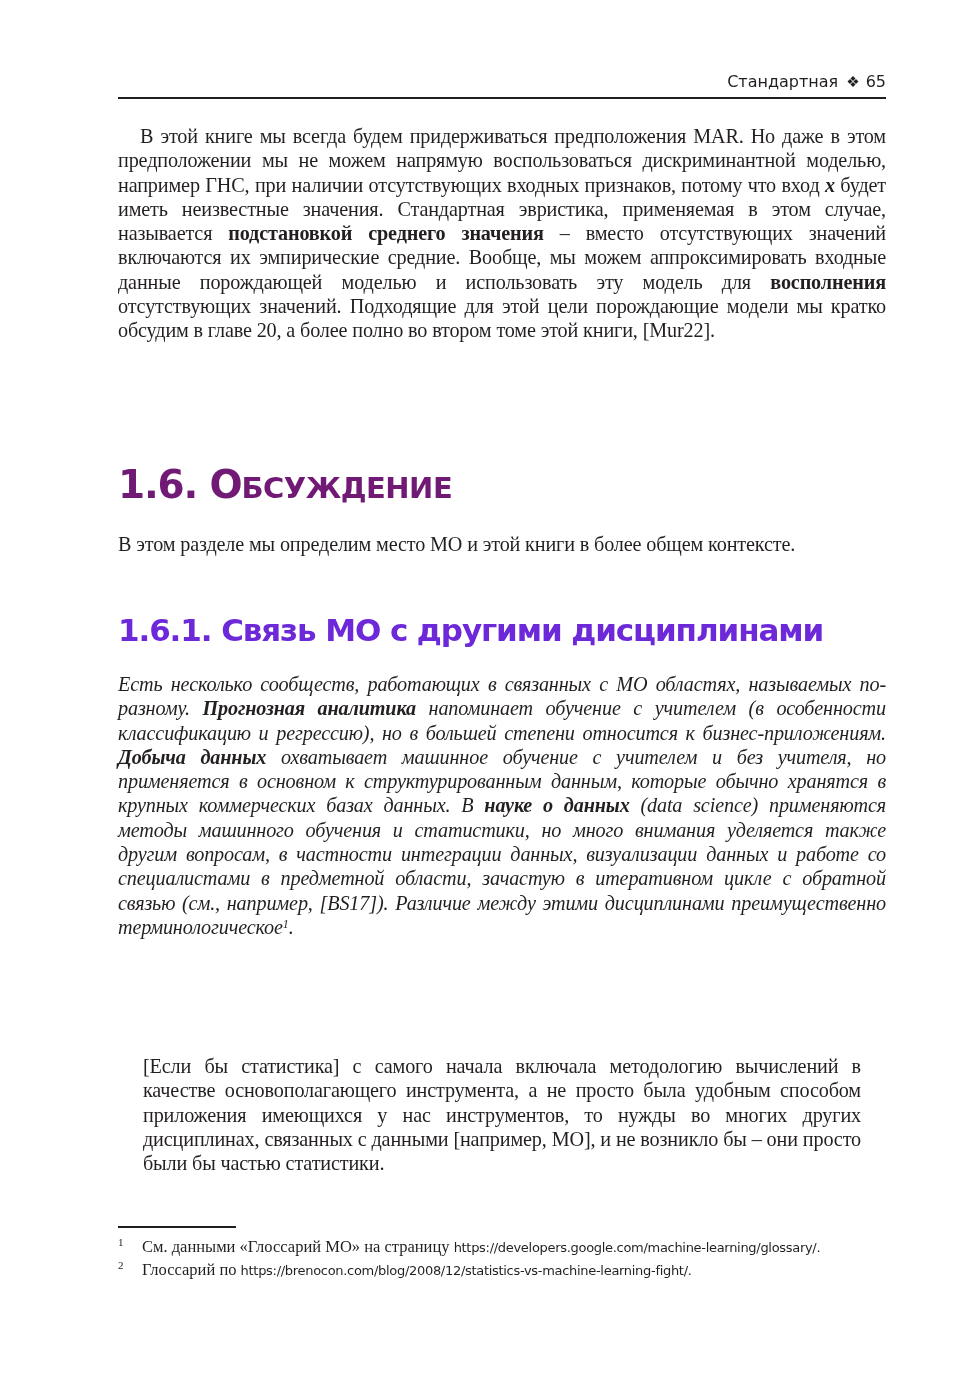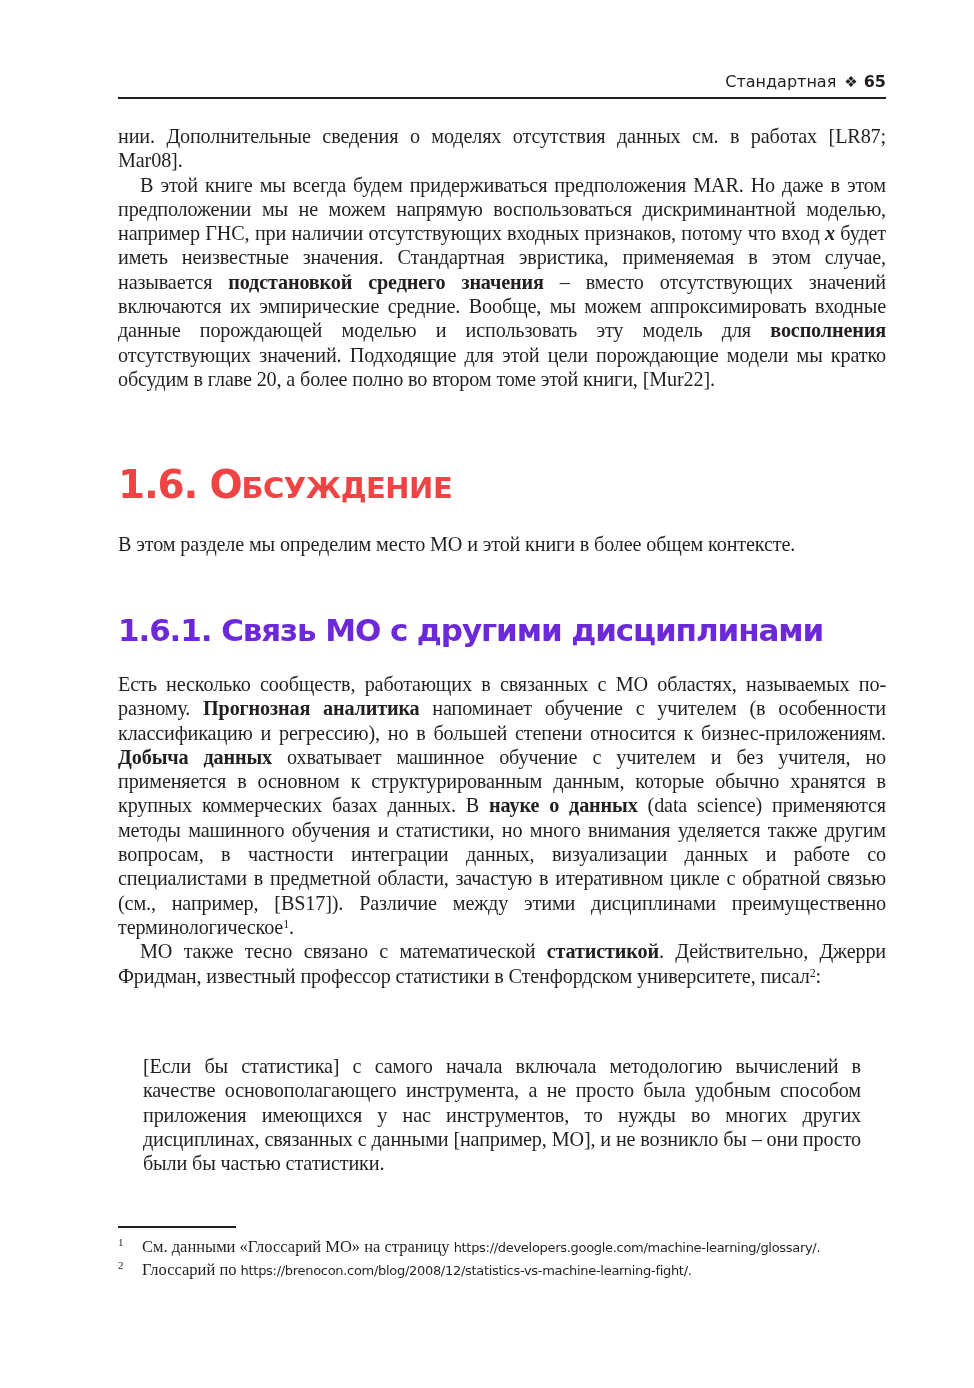--- a/index.html
+++ b/index.html
@@ -1,31 +1,31 @@
 <!DOCTYPE html>
 <html><head>
 <meta charset="utf-8">
 <style>
   html, body { margin:0; padding:0; background:#ffffff; }
   body { width:974px; height:1388px; position:relative; overflow:hidden; color:#231f20; }
   .page { position:absolute; left:118px; top:0; width:768px; }
   .running-head { position:absolute; top:72px; right:0; font-family:"DejaVu Sans", sans-serif; font-size:16px; color:#231f20; white-space:nowrap; }
   .running-head .sep { margin:0 6px 0 8px; font-size:15px; }
-  .running-head .pnum { font-weight:bold; }
+  .running-head .pnum { font-weight:normal; }
   .head-rule { position:absolute; top:97px; left:0; width:768px; height:2px; background:#231f20; }
   .body-text { font-family:"Liberation Serif", serif; font-size:20.2px; line-height:24.3px; text-align:justify; letter-spacing:-0.15px; }
   .p { margin:0; }
   .indent { text-indent:22px; }
   b { font-weight:bold; }
-  .h1 { position:absolute; left:0; top:462px; font-family:"DejaVu Sans", sans-serif; font-weight:bold; font-size:39px; letter-spacing:-1.2px; color:#ef4444; }
+  .h1 { position:absolute; left:0; top:462px; font-family:"DejaVu Sans", sans-serif; font-weight:bold; font-size:39px; letter-spacing:-1.2px; color:#701a75; }
   .h1 .sc { font-size:29px; letter-spacing:-0.5px; }
   .h2 { position:absolute; left:0; top:612px; font-family:"DejaVu Sans", sans-serif; font-weight:bold; font-size:31px; letter-spacing:-1.1px; color:#6d28d9; }
   .block1 { position:absolute; top:124px; left:0; width:768px; }
   .block2 { position:absolute; top:532px; left:0; width:768px; }
-  .block3 { position:absolute; top:672px; left:0; width:768px; }
+  .block3 { position:absolute; top:672px; left:0; width:768px;font-style:italic; }
   .quote { position:absolute; top:1054px; left:25px; width:718px; }
   .attrib { text-align:right; margin-top:4px; }
   .attrib i { font-style:italic; }
   .cite { color:#a0399a; }
   .fn-rule { position:absolute; top:1226px; left:0; width:118px; height:1.5px; background:#231f20; }
   .footnotes { position:absolute; top:1236px; left:0; width:768px; font-family:"Liberation Serif", serif; font-size:16.5px; line-height:21.5px; }
   .fn { position:relative; padding-left:24px; text-align:justify; }
   .fn .num { position:absolute; left:0; top:-4px; font-size:11px; }
   .url { font-family:"DejaVu Sans", sans-serif; font-size:13px; letter-spacing:-0.3px; }
   sup { font-size:12px; vertical-align:top; position:relative; top:-3px; }
@@ -34,37 +34,35 @@
 <body>
 
 <div class="page">
 
   <div class="running-head">
     <span>Стандартная</span><span class="sep">❖</span><span class="pnum">65</span>
   </div>
   <div class="head-rule"></div>
 
   <div class="block1 body-text">
-    <p class="p">нии. Дополнительные сведения о моделях отсутствия данных см. в работах [LR87; Mar08].</p>
     <p class="p indent"><span>В этой книге мы всегда будем придерживаться предположения MAR. Но даже в этом предположении мы не можем напрямую воспользоваться дискриминантной моделью, например ГНС, при наличии отсутствующих входных признаков, потому что вход </span><b><i>x</i></b><span> будет иметь неизвестные значения. Стандартная эвристика, применяемая в этом случае, называется </span><b>подстановкой среднего значения</b><span> – вместо отсутствующих значений включаются их эмпирические средние. Вообще, мы можем аппроксимировать входные данные порождающей моделью и использовать эту модель для </span><b>восполнения</b><span> отсутствующих значений. Подходящие для этой цели порождающие модели мы кратко обсудим в главе 20, а более полно во втором томе этой книги, [Mur22].</span></p>
   </div>
 
   <div class="h1">
     <span>1.6.</span> <span>О</span><span class="sc">БСУЖДЕНИЕ</span>
   </div>
 
   <div class="block2 body-text">
     <p class="p">В этом разделе мы определим место МО и этой книги в более общем контексте.</p>
   </div>
 
   <div class="h2">1.6.1. Связь МО с другими дисциплинами</div>
 
   <div class="block3 body-text">
     <p class="p"><span>Есть несколько сообществ, работающих в связанных с МО областях, называемых по-разному. </span><b>Прогнозная аналитика</b><span> напоминает обучение с учителем (в особенности классификацию и регрессию), но в большей степени относится к бизнес-приложениям. </span><b>Добыча данных</b><span> охватывает машинное обучение с учителем и без учителя, но применяется в основном к структурированным данным, которые обычно хранятся в крупных коммерческих базах данных. В </span><b>науке о данных</b><span> (data science) применяются методы машинного обучения и статистики, но много внимания уделяется также другим вопросам, в частности интеграции данных, визуализации данных и работе со специалистами в предметной области, зачастую в итеративном цикле с обратной связью (см., например, [BS17]). Различие между этими дисциплинами преимущественно терминологическое</span><sup>1</sup><span>.</span></p>
-    <p class="p indent"><span>МО также тесно связано с математической </span><b>статистикой</b><span>. Действительно, Джерри Фридман, известный профессор статистики в Стенфордском университете, писал</span><sup>2</sup><span>:</span></p>
   </div>
 
   <div class="quote body-text">
     <p class="p">[Если бы статистика] с самого начала включала методологию вычислений в качестве основополагающего инструмента, а не просто была удобным способом приложения имеющихся у нас инструментов, то нужды во многих других дисциплинах, связанных с данными [например, МО], и не возникло бы – они просто были бы частью статистики.</p>
   </div>
 
   <div class="fn-rule"></div>
 
   <div class="footnotes">
     <div class="fn">

